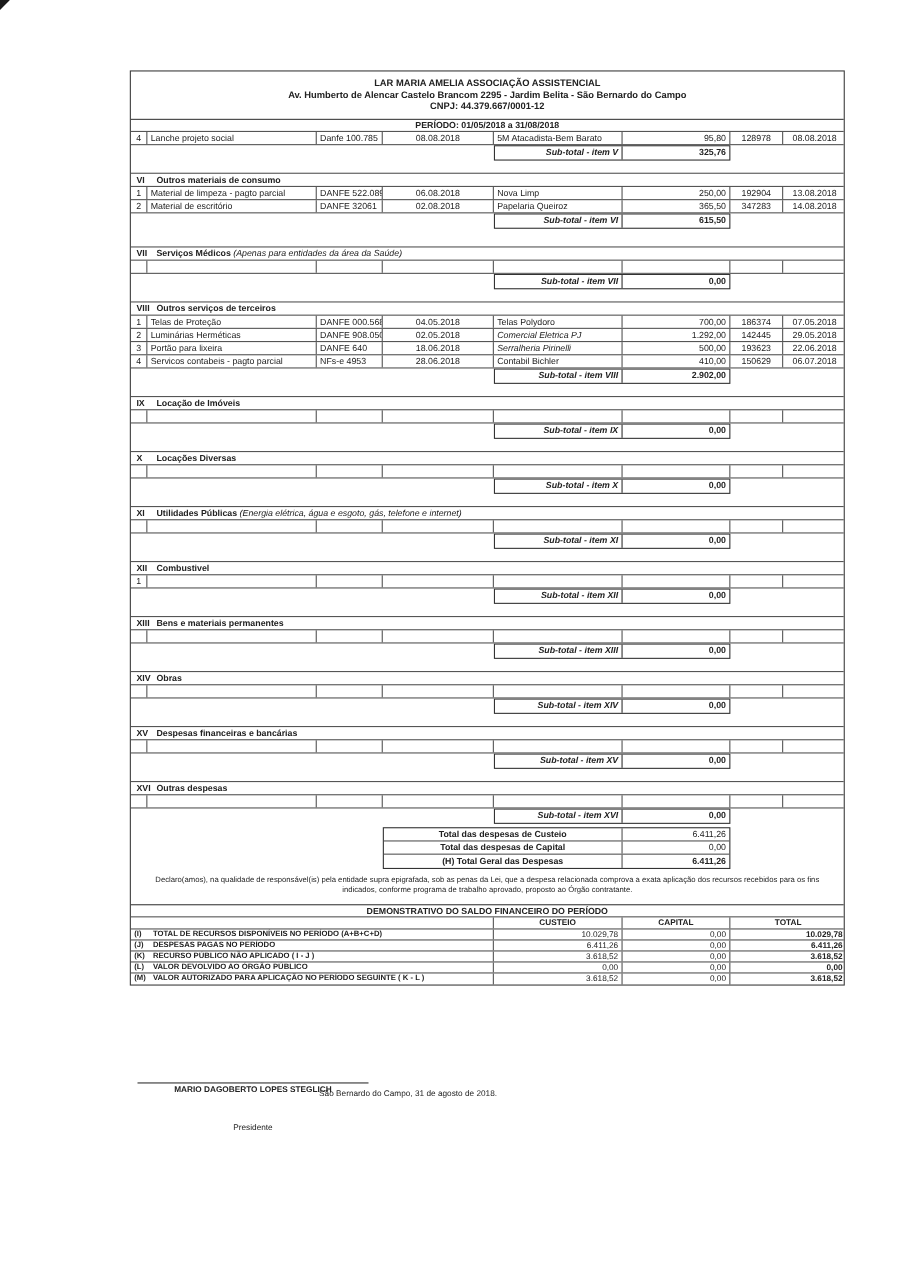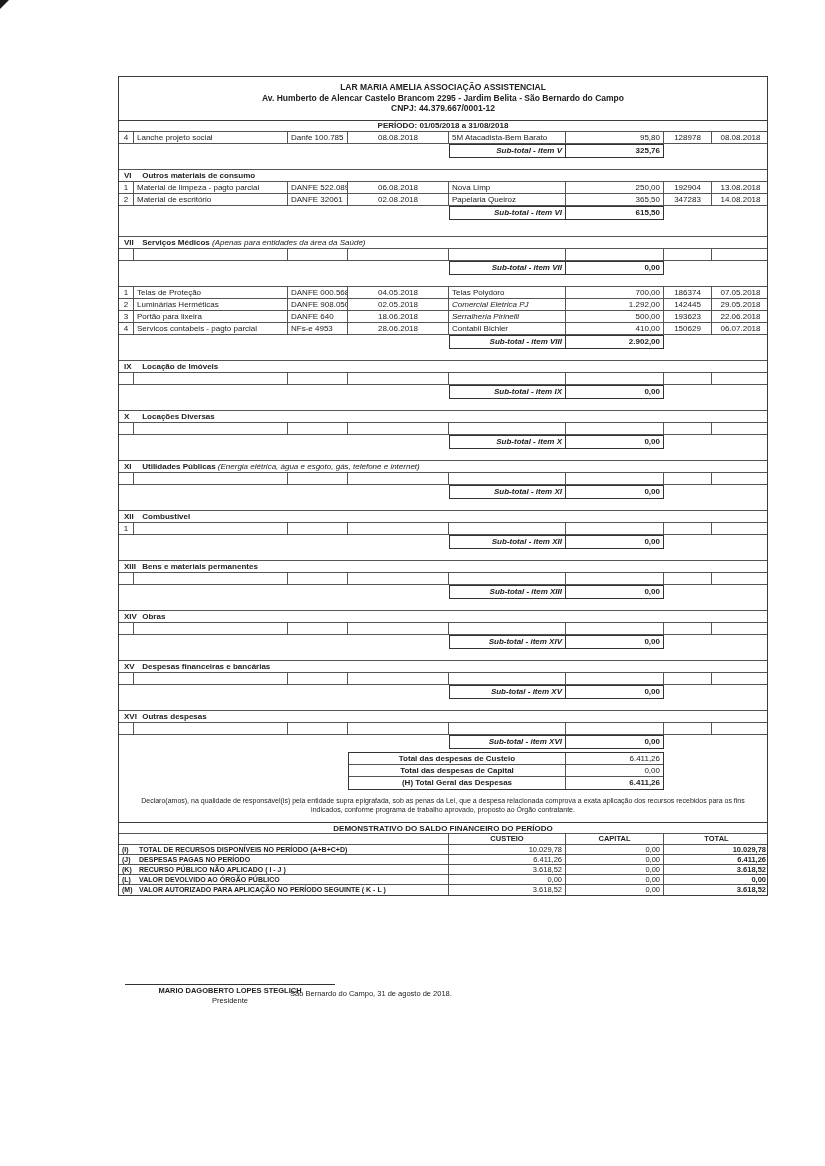--- a/index.html
+++ b/index.html
@@ -2,21 +2,21 @@
 <html><head>
 <meta charset="utf-8">
 <style>
   * { margin:0; padding:0; box-sizing:border-box; }
   html,body { background:#ffffff; }
   body { font-family:"Liberation Sans","DejaVu Sans",sans-serif; color:#222; }
   .page { position:relative; width:825px; height:1166px; background:#fff; overflow:hidden; }
   .corner-mark { position:absolute; left:0; top:0; width:0; height:0;
     border-top:9px solid #1a1a1a; border-right:9px solid transparent; }
 
-  .doc { position:absolute; left:118px; top:76px; width:650px; border:1px solid #3c3c3c; }
+  .doc { position:absolute; left:118px; top:64px; width:650px; border:1px solid #3c3c3c; }
 
   
   .org-header { padding:5px 4px 6px; text-align:center; border-bottom:1px solid #3c3c3c; }
   .org-header div { font-size:8.5px; font-weight:bold; line-height:10.5px; }
   .doc-title-row { height:13px; line-height:12px; text-align:center; font-size:8.5px; font-weight:bold;
     border-bottom:1px solid #3c3c3c; }
   .period-row { height:11px; line-height:10px; text-align:center; font-size:8px; font-weight:bold;
     border-bottom:1px solid #555; }
 
   
@@ -73,21 +73,21 @@
   .saldo-row .sval { text-align:right; padding-right:3px; font-size:7.5px; line-height:9.5px; }
   .saldo-row .sval.stotal { font-weight:bold; }
 
   
   .footer-date { position:absolute; left:46px; top:948px; width:650px; text-align:center; font-size:7.5px;margin-top:41px; }
   .sig { position:absolute; top:984px; text-align:center; }
   .sig-left { left:125px; width:210px; }
   .sig-right { left:422px; width:146px; }
   .sig .sig-line { border-top:1px solid #333; height:2px; }
   .sig .sig-name { font-size:7.5px; font-weight:bold; line-height:10px; }
-  .sig .sig-role, .sig .sig-extra { font-size:7.5px; line-height:10px; }
+  .sig .sig-role, .sig .sig-extra { font-size:7.5px; line-height:10px;margin-top:24px; }
 </style>
 </head>
 <body>
 
 <div class="page">
   <div class="corner-mark"></div>
 
   <div class="doc">
 
     <div class="org-header">
@@ -167,20 +167,24 @@
     </div>
     <div class="subrow">
       <div class="subbox">
         <div class="sublabel">Sub-total - item VII</div>
         <div class="subval">0,00</div>
       </div>
     </div>
 
     <div class="gap lined"></div>
 
+    <div class="sec-title">
+      <span class="sec-num">VIII</span>
+      <span class="sec-name">Outros serviços de terceiros</span>
+    </div>
     <div class="trow">
       <div class="c c-num">1</div>
       <div class="c c-desc">Telas de Proteção</div>
       <div class="c c-doc">DANFE  000.568</div>
       <div class="c c-date">04.05.2018</div>
       <div class="c c-vendor">Telas Polydoro</div>
       <div class="c c-value">700,00</div>
       <div class="c c-check">186374</div>
       <div class="c c-paydate">07.05.2018</div>
     </div>

